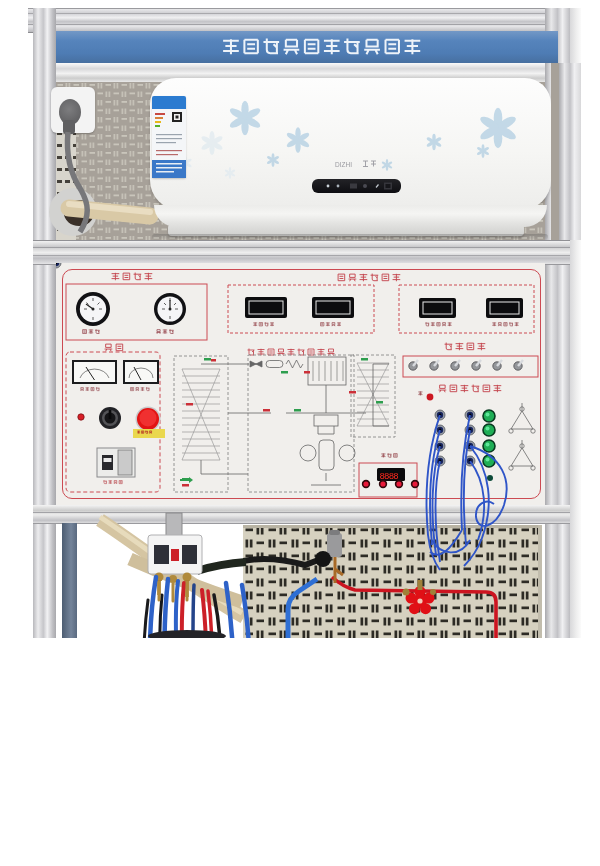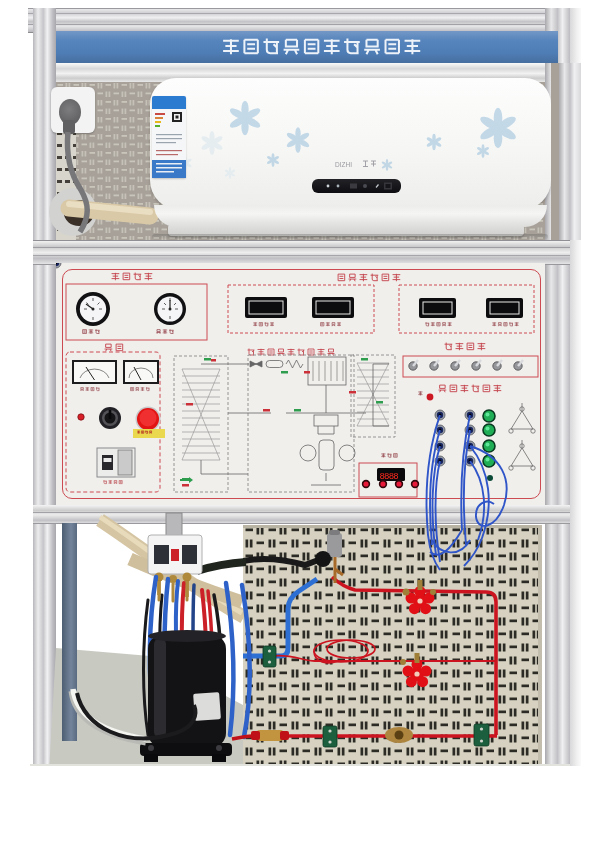--- a/index.html
+++ b/index.html
@@ -1,16 +1,16 @@
 <!DOCTYPE html>
 <html><head>
 <meta charset="utf-8">
 <style>
   html,body{margin:0;padding:0;background:#fff;}
-  #stage{position:relative;width:600px;height:766px;overflow:hidden;background:#fff;
+  #stage{position:relative;width:600px;height:638px;overflow:hidden;background:#fff;
          font-family:"Liberation Sans", sans-serif;}
   .abs{position:absolute;}
 </style>
 </head>
 <body>
 <div id="stage">
 
 <div class="abs" style="left:28px;top:8px;width:544px;height:23px;
   background:linear-gradient(180deg,#e9e9eb 0%,#cfcfd3 18%,#f0f0f2 38%,#c3c3c7 55%,#e6e6e8 75%,#b9b9bd 100%);
   border-top:1px solid #9a9a9e;border-bottom:1px solid #8c8c90;"></div>

